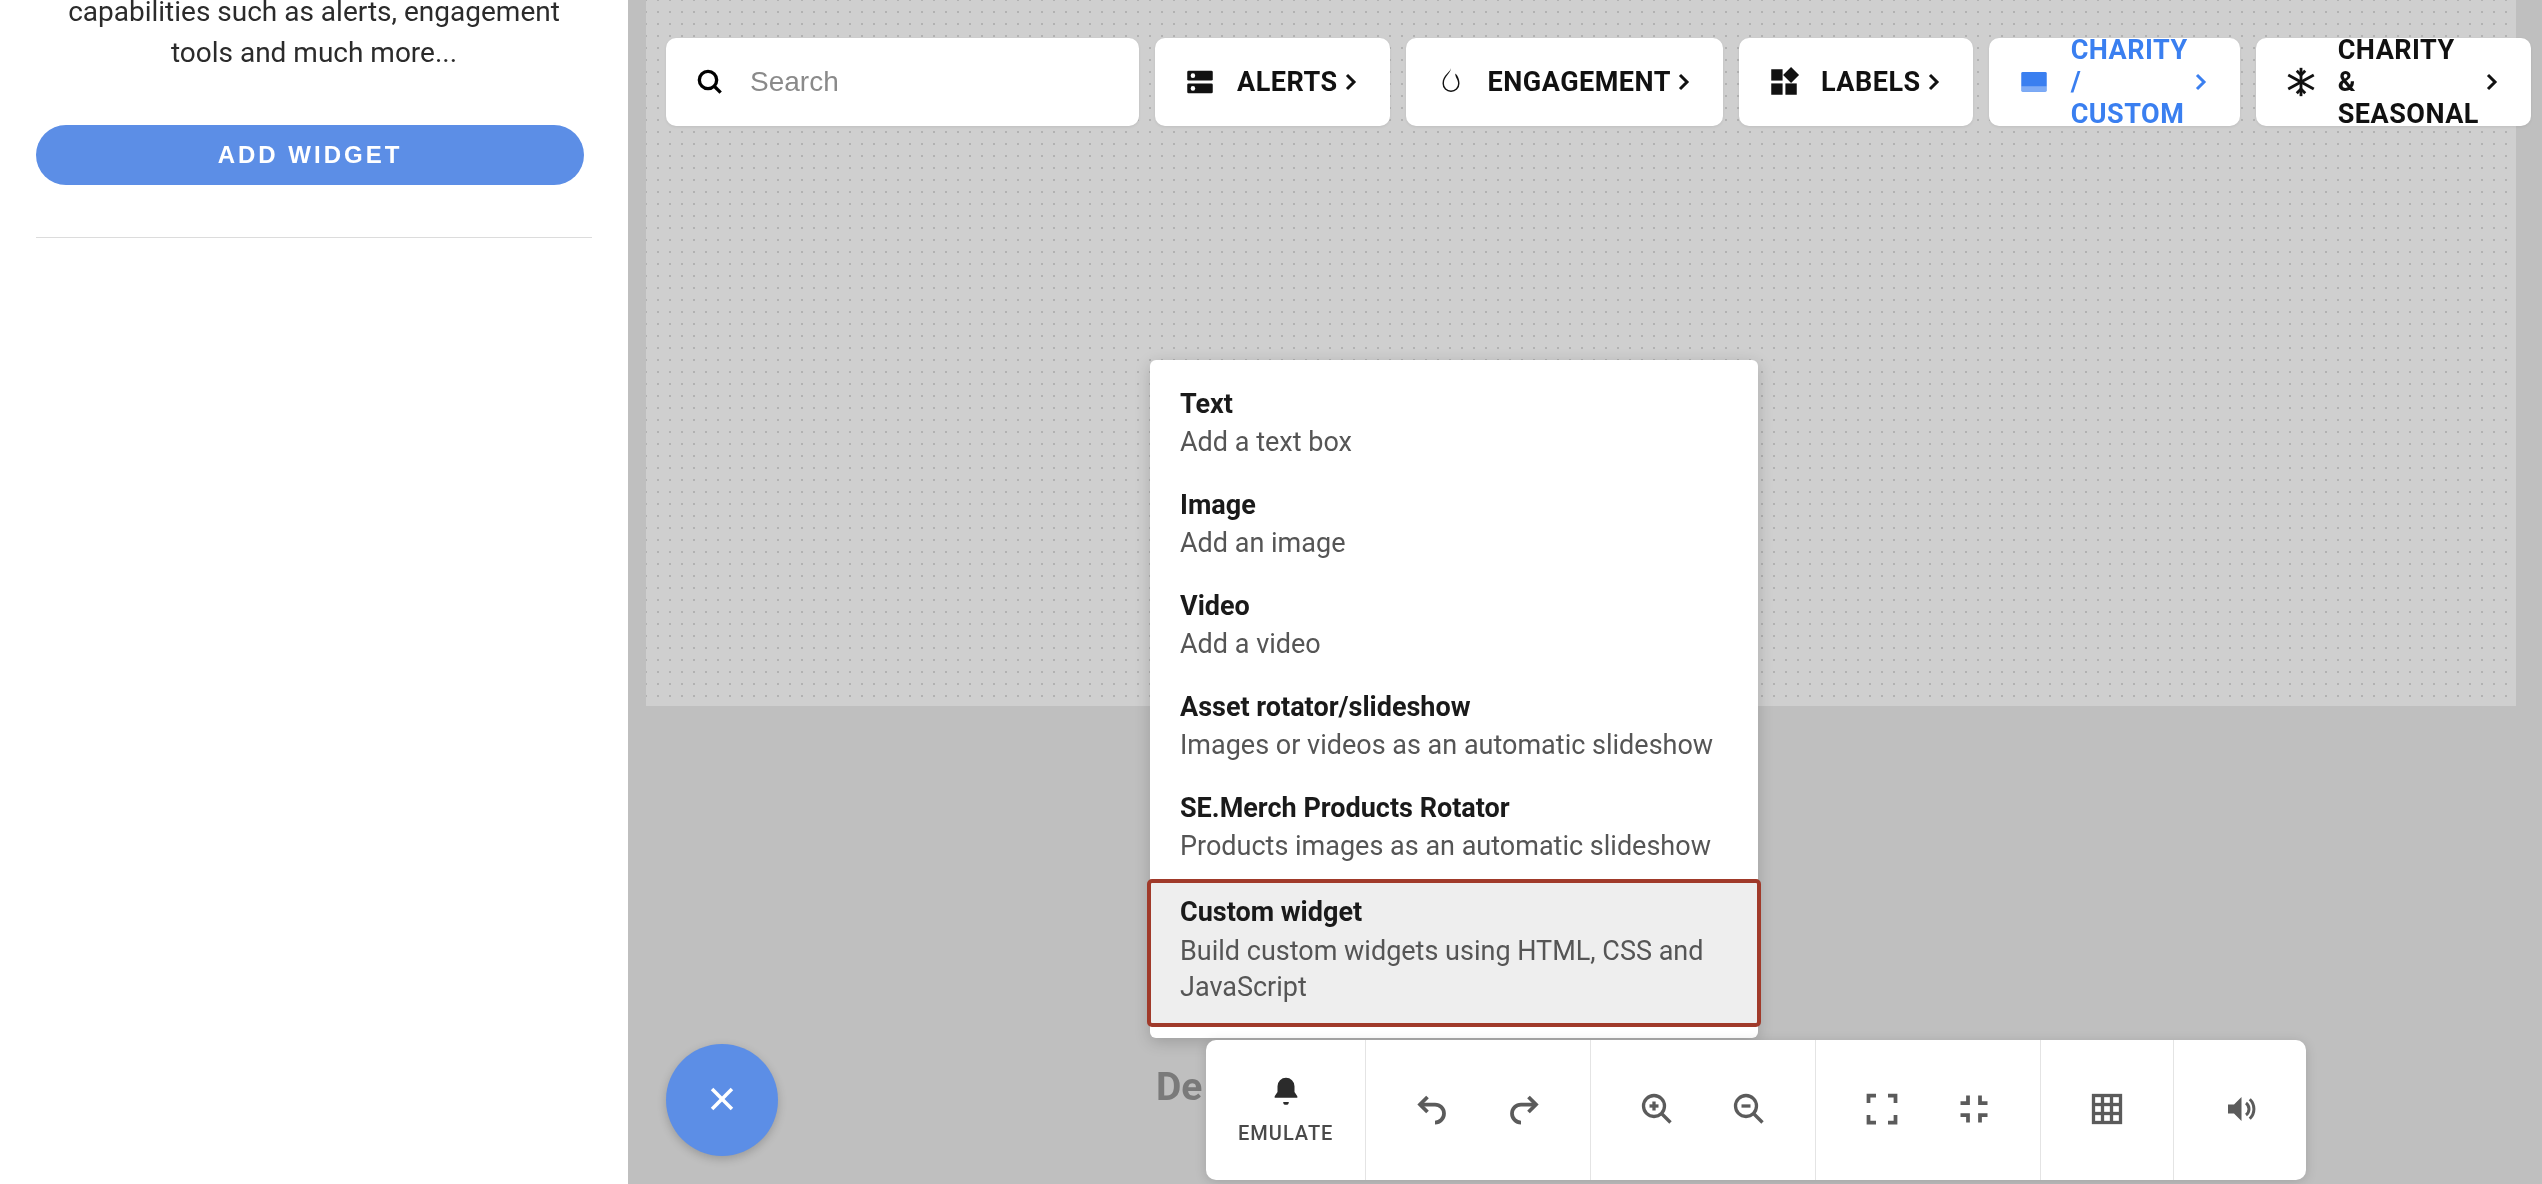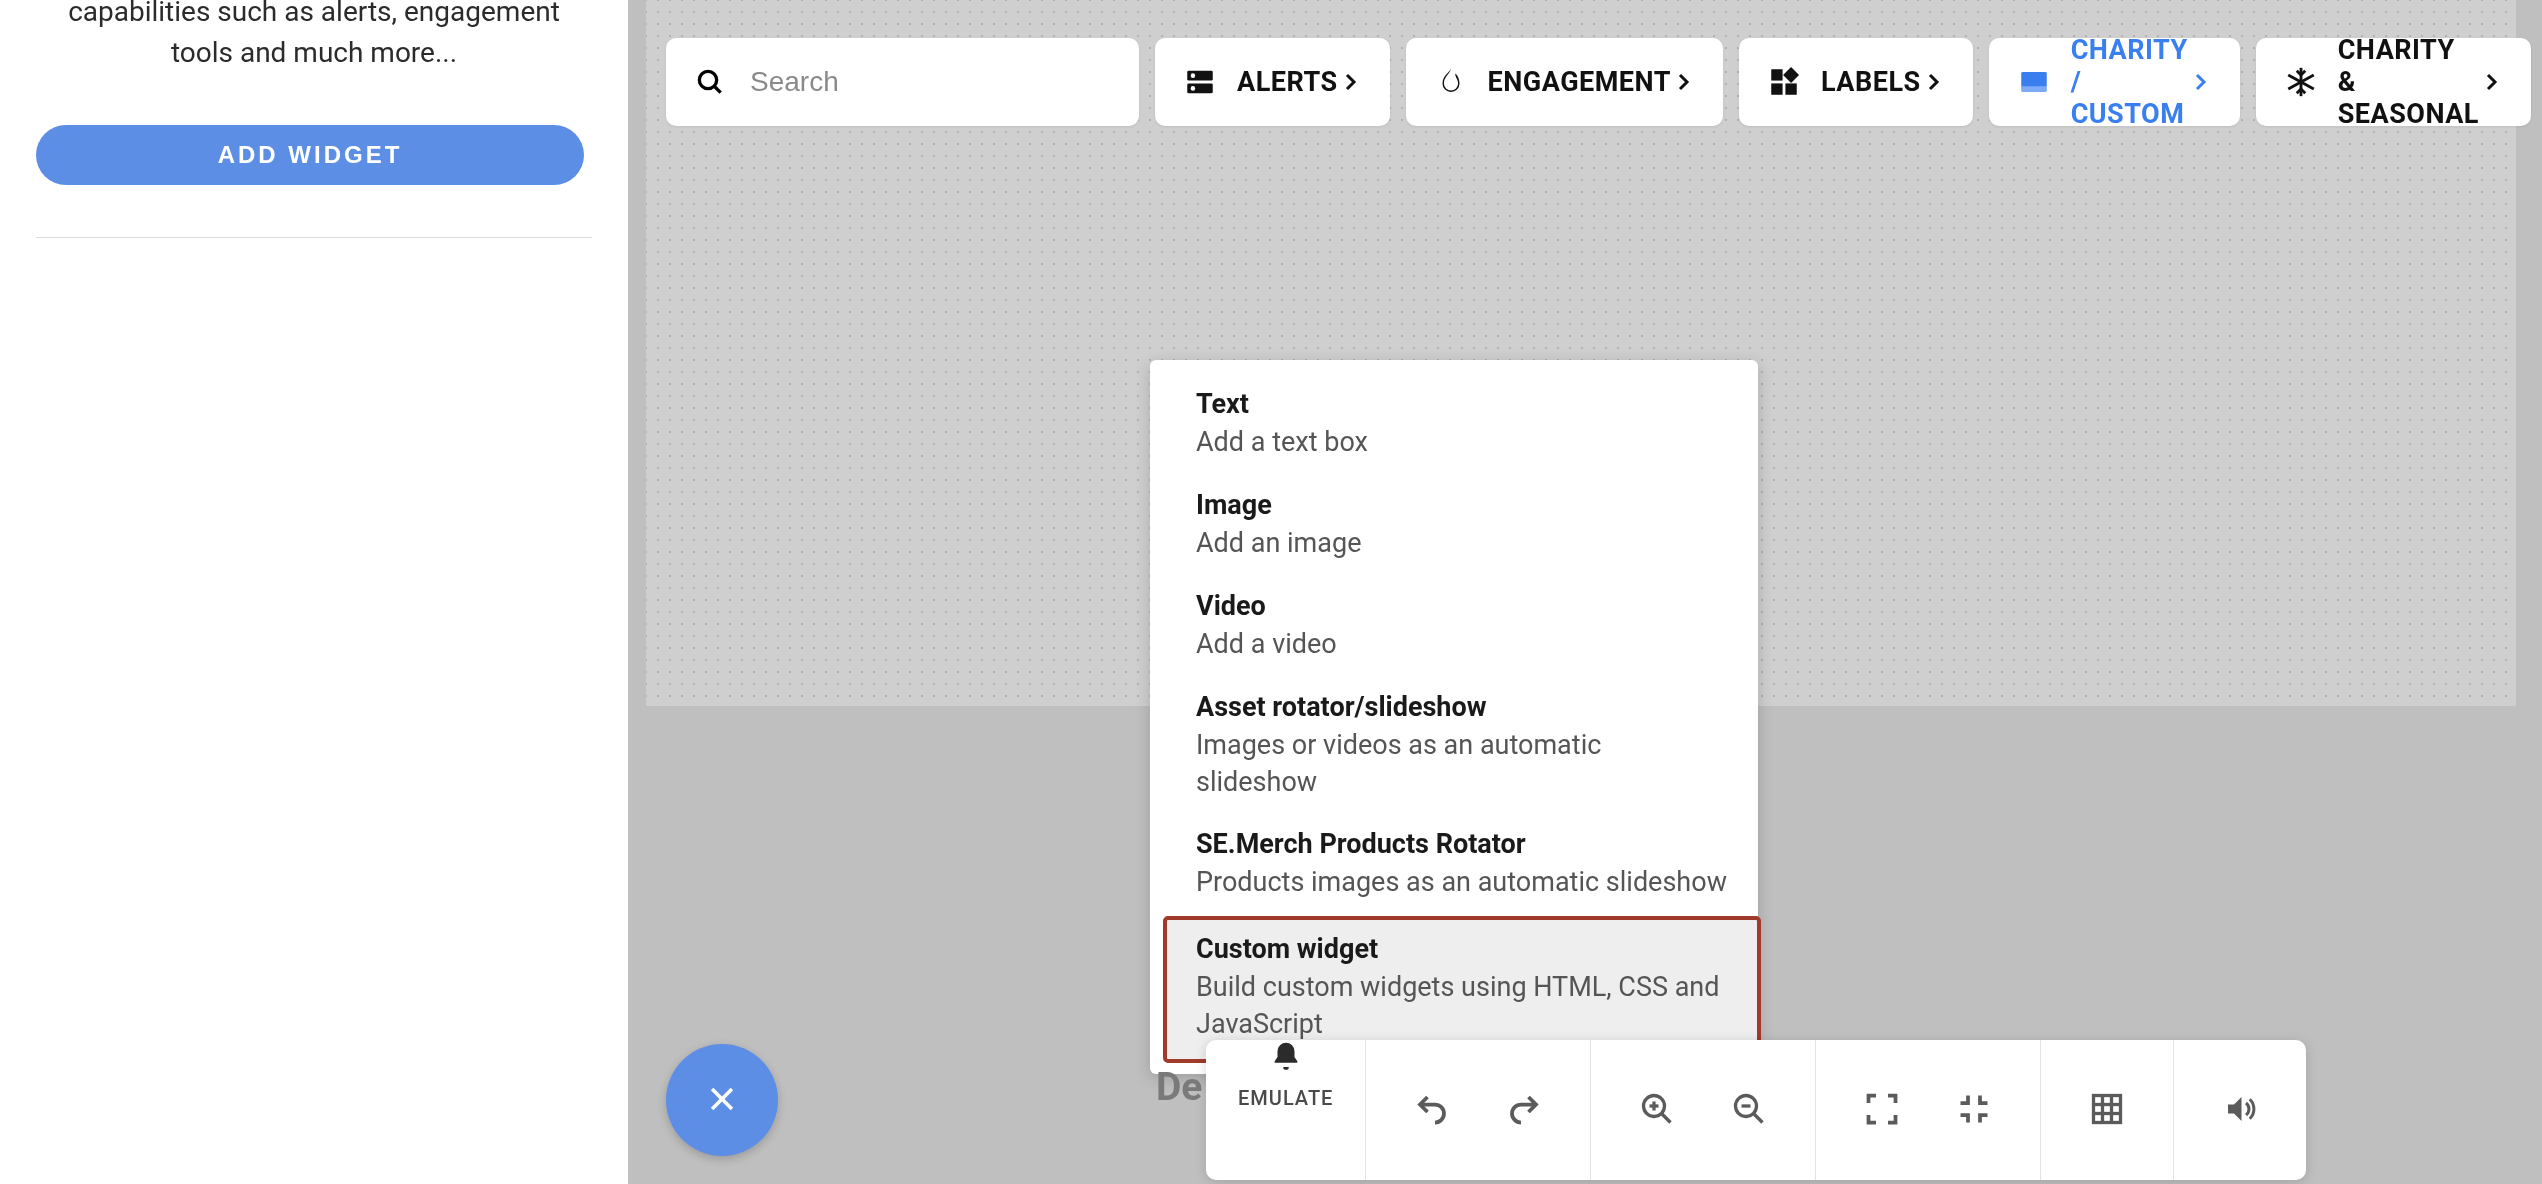--- a/index.html
+++ b/index.html
@@ -106,21 +106,20 @@
     left: 1150px; top: 360px;
     width: 608px;
     background: #fff;
     border-radius: 6px;
     box-shadow: 0 4px 16px rgba(0,0,0,0.18);
     padding: 14px 0;
   }
   .flyout-item {
     padding: 12px 30px 14px 30px;
     cursor: pointer;
-    margin-left: 16px;
   }
   .flyout-item .fi-title {
     font-size: 27px;
     font-weight: 700;
     color: #1a1a1a;
     line-height: 1.35;
   }
   .flyout-item .fi-desc {
     font-size: 27px;
     font-weight: 400;
@@ -177,21 +176,21 @@
     justify-content: center;
     gap: 44px;
     padding: 0 42px;
     border-right: 1px solid #e4e4e4;
   }
   .tb-section:last-child { border-right: none; }
   .tb-emulate {
     flex-direction: column;
     gap: 8px;
     padding: 0 32px;
-    justify-content: flex-start;
+    justify-content: center;
   }
   .tb-emulate .emu-label {
     font-size: 20px;
     letter-spacing: 1px;
     color: #4a4a4a;
     font-weight: 500;
   }
   .tb-btn {
     background: none;
     border: none;

